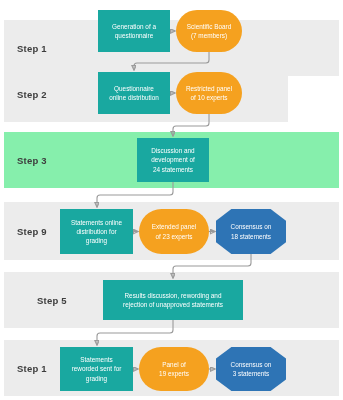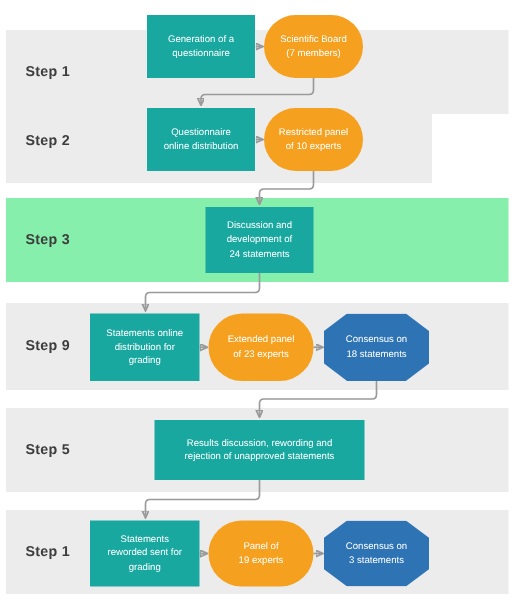--- a/index.html
+++ b/index.html
@@ -87,21 +87,21 @@
       <div class="band" style="left: 4px; top: 66px; width: 284px; height: 56px; background: rgb(236, 236, 236);">
         <div class="band-label" style="color: rgb(61, 61, 61);">Step 2</div>
       </div>
       <div class="band" style="left: 4px; top: 132px; width: 335px; height: 56px; background: #86efac;">
         <div class="band-label" style="color: rgb(61, 61, 61);">Step 3</div>
       </div>
       <div class="band" style="left: 4px; top: 202px; width: 335px; height: 58px; background: rgb(236, 236, 236);">
         <div class="band-label" style="color: rgb(61, 61, 61);">Step 9</div>
       </div>
       <div class="band" style="left: 4px; top: 272px; width: 335px; height: 56px; background: rgb(236, 236, 236);">
-        <div class="band-label" style="color: rgb(61, 61, 61);">Step 5</div>
+        <div class="band-label" style="color: rgb(61, 61, 61); margin-left: 20px;">Step 5</div>
       </div>
       <div class="band" style="left: 4px; top: 340px; width: 335px; height: 56px; background: rgb(236, 236, 236);">
         <div class="band-label" style="color: rgb(61, 61, 61);">Step 1</div>
       </div>
     </div>
   <div id="nodes-layer">
       <div class="node shape-rect" style="left: 98px; top: 10px; width: 72px; height: 42px; background: rgb(25, 168, 160);">
         <span class="node-text" style="color: rgb(255, 255, 255);">Generation of a<br>questionnaire</span>
       </div>
       <div class="node shape-stadium" style="left: 176px; top: 10px; width: 66px; height: 42px; background: rgb(245, 161, 31);">

